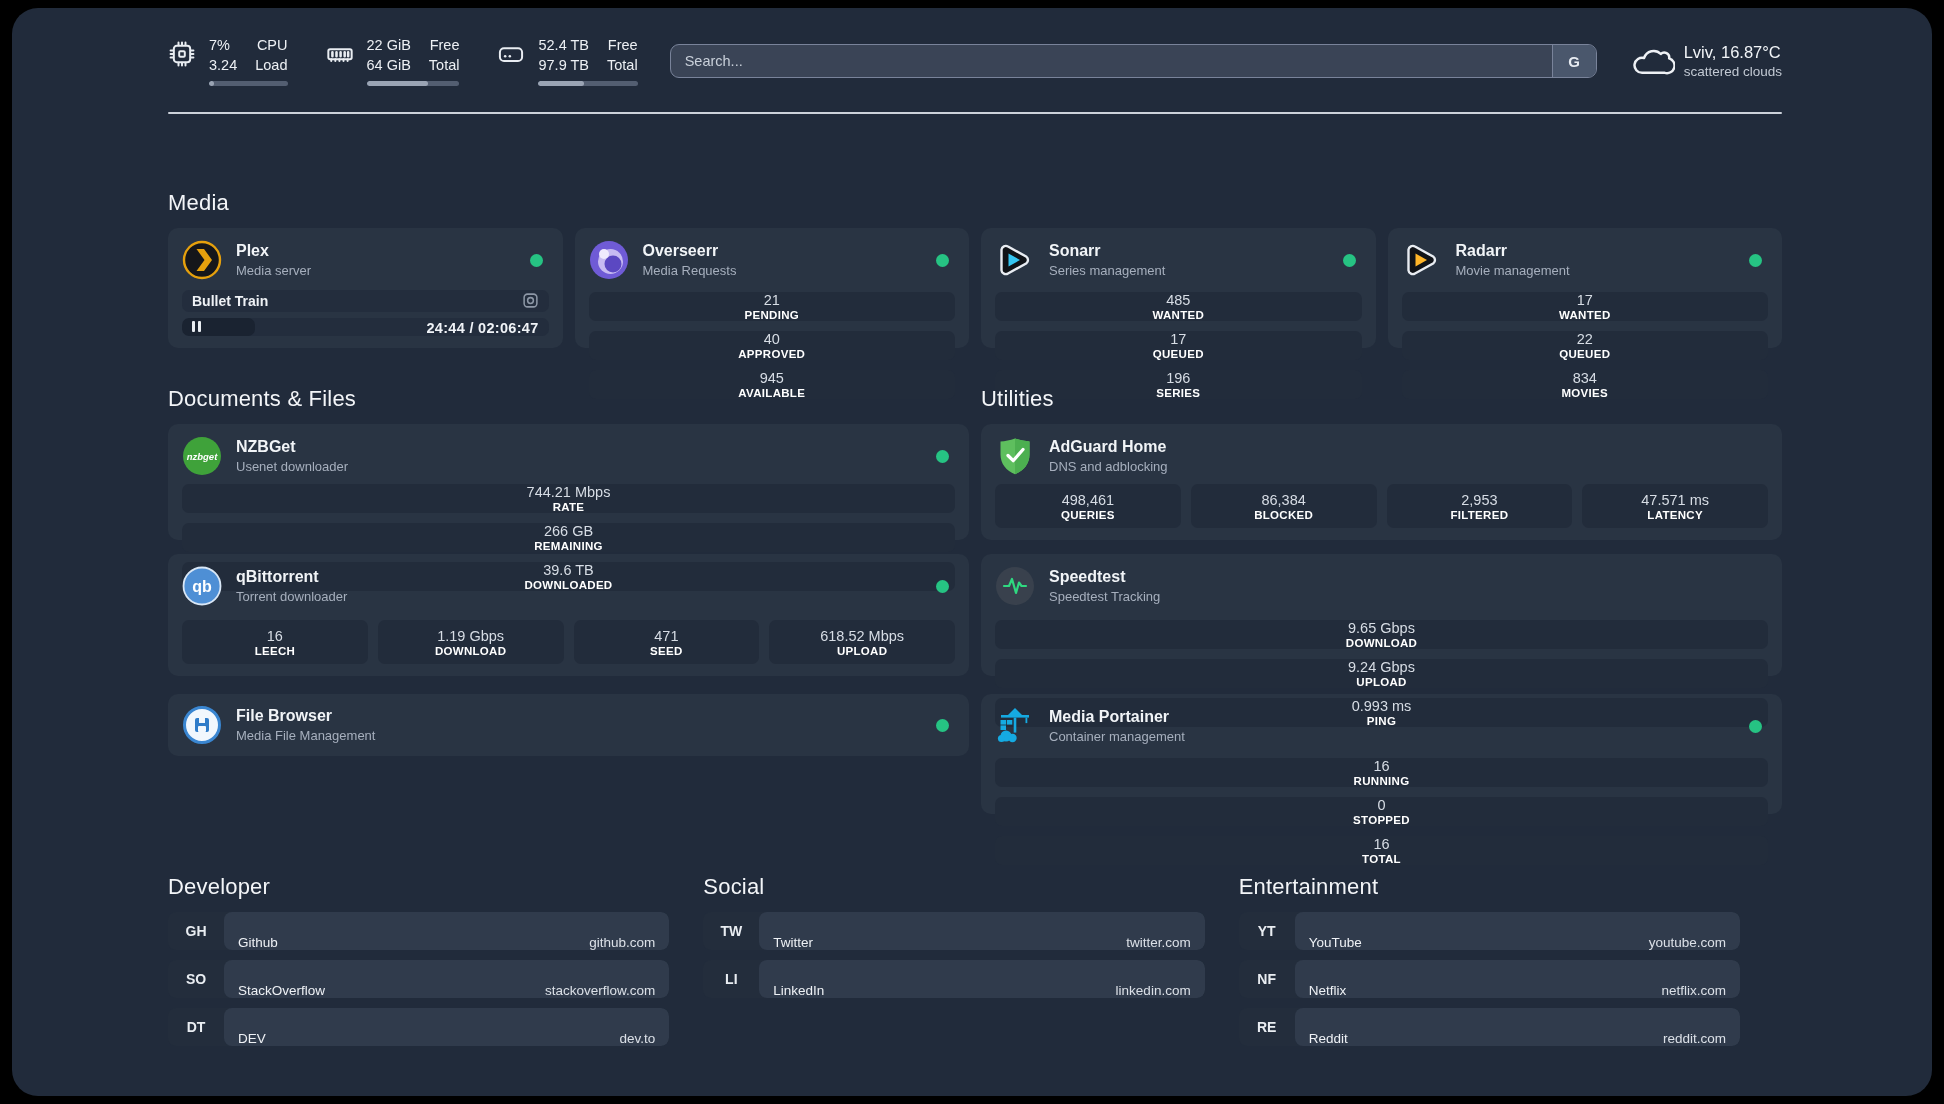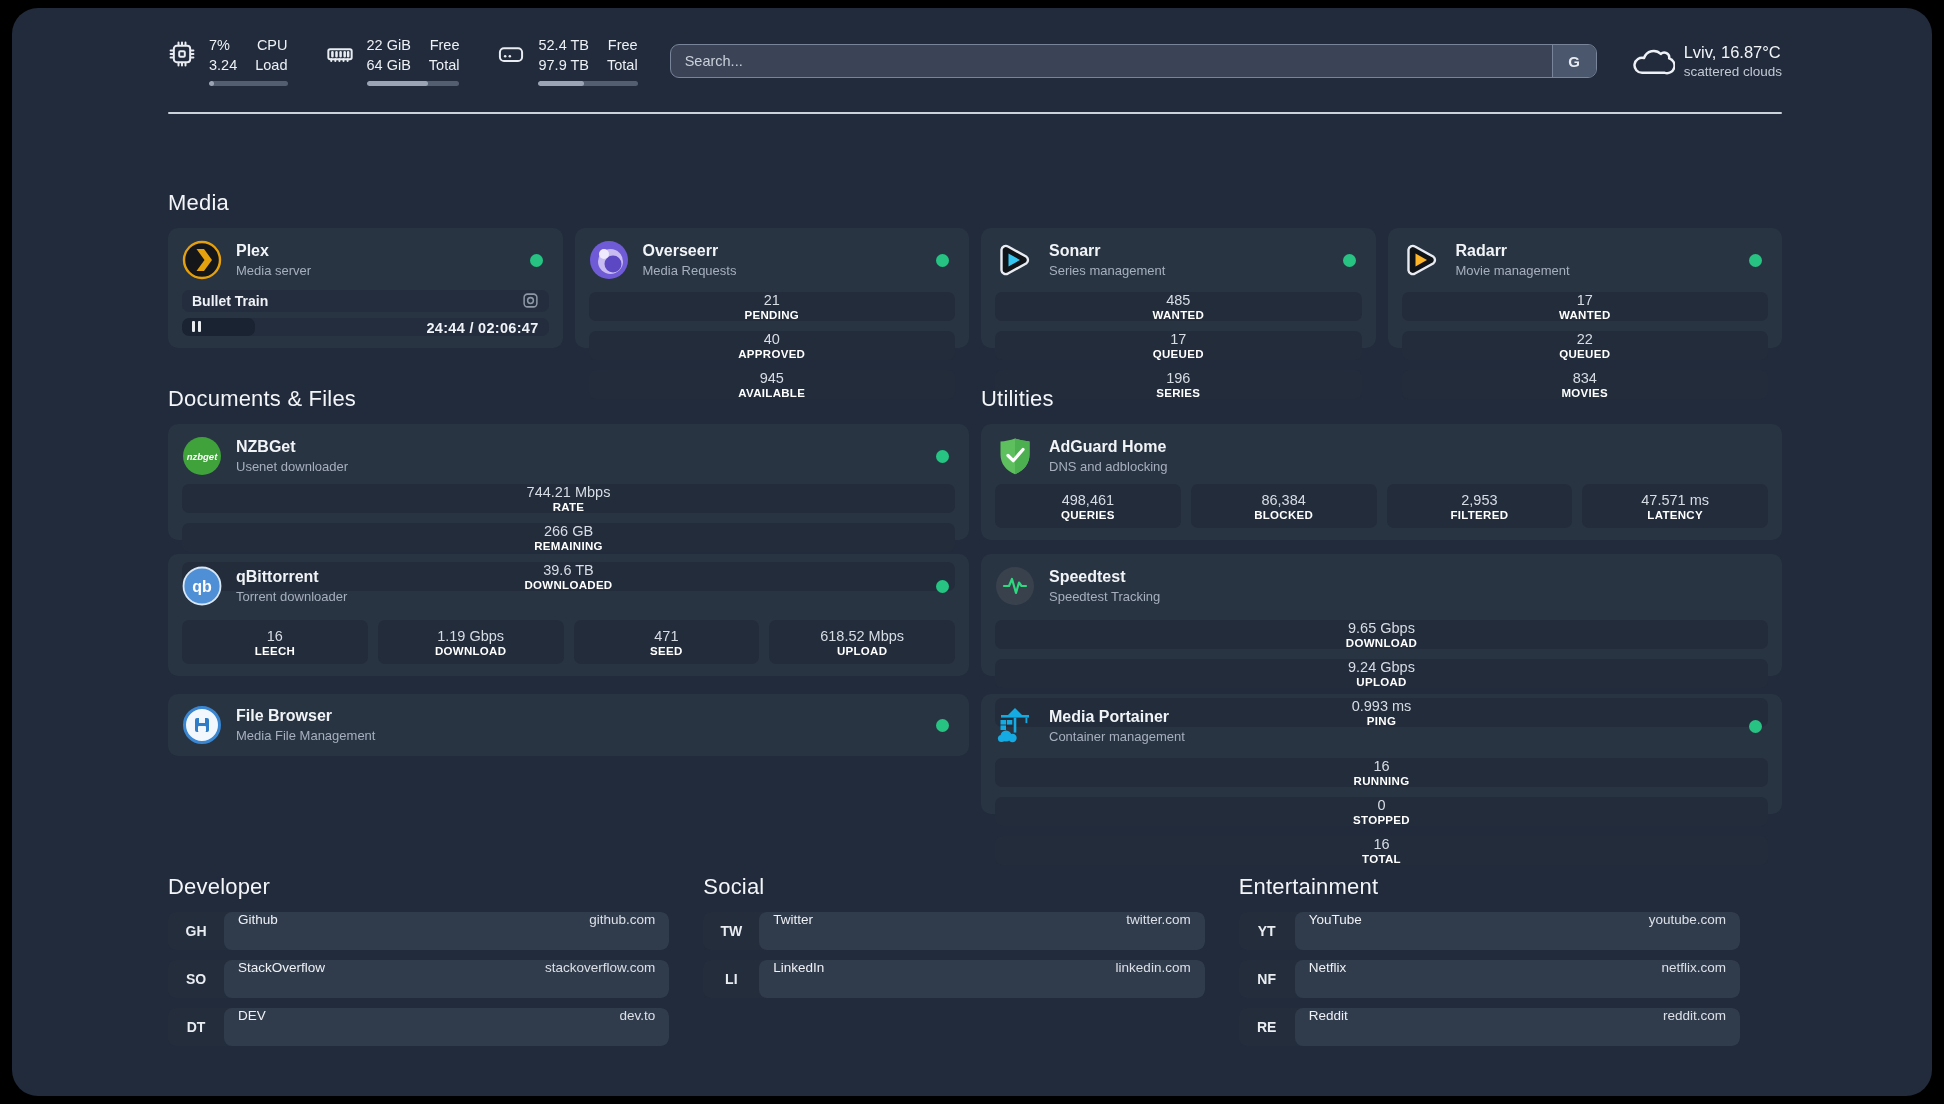--- a/index.html
+++ b/index.html
@@ -59,21 +59,21 @@
   .ptrack-row { margin-top: 10px; height: 27px; background: #232d3d; border-radius: 7px; display: flex; align-items: center; padding: 0 10px; gap: 8px; justify-content: space-between; }
   .ptrack-name { font-size: 14px; font-weight: 600; flex: 1; color: #eef1f5; }
   .pplayer { margin-top: 6px; height: 23px; background: #232d3d; border-radius: 7px; position: relative; display: flex; align-items: flex-end; overflow: hidden; }
   .pfill { height: 100%; background: #1a2331; border-radius: 7px; display: flex; align-items: center; padding-left: 10px; }
   .pbars { display: flex; gap: 3px; }
   .pbar { width: 3px; height: 11px; background: #e9edf2; border-radius: 1px; }
   .ptime { position: absolute; right: 10px; font-size: 14.5px; font-weight: 700; letter-spacing: .3px; color: #f0f3f7; }
   
   .lrow { display: flex; height: 38px; background: #232d3c; border-radius: 8px; margin-bottom: 10px; overflow: hidden; cursor: pointer; }
   .labbr { width: 56px; display: flex; align-items: center; justify-content: center; font-size: 14px; font-weight: 600; color: #e9edf2; flex: none; }
-  .lpill { flex: 1; background: #303b4c; border-radius: 8px; display: flex; align-items: flex-start; padding: 0 14px; font-size: 13.5px; }
+  .lpill { flex: 1; background: #303b4c; border-radius: 8px; display: flex; align-items: flex-end; padding: 0 14px; font-size: 13.5px; }
   .lname { flex: 1; color: #eef1f5; font-weight: 500; }
   .lurl { color: #dbe0e7; }
   svg { display: block; }
 </style>
 </head>
 <body>
 
 <div class="window">
 
   <div class="header">

